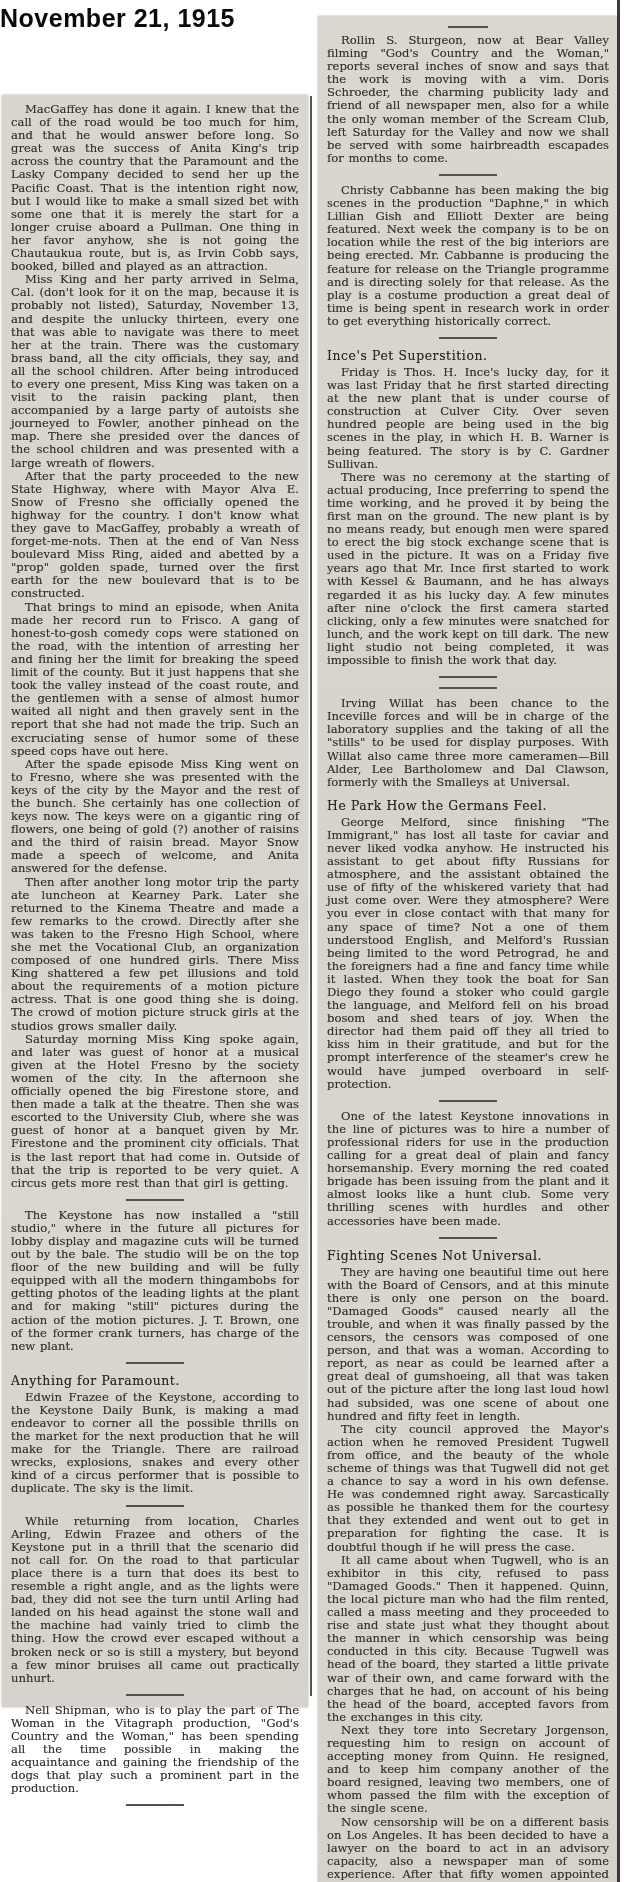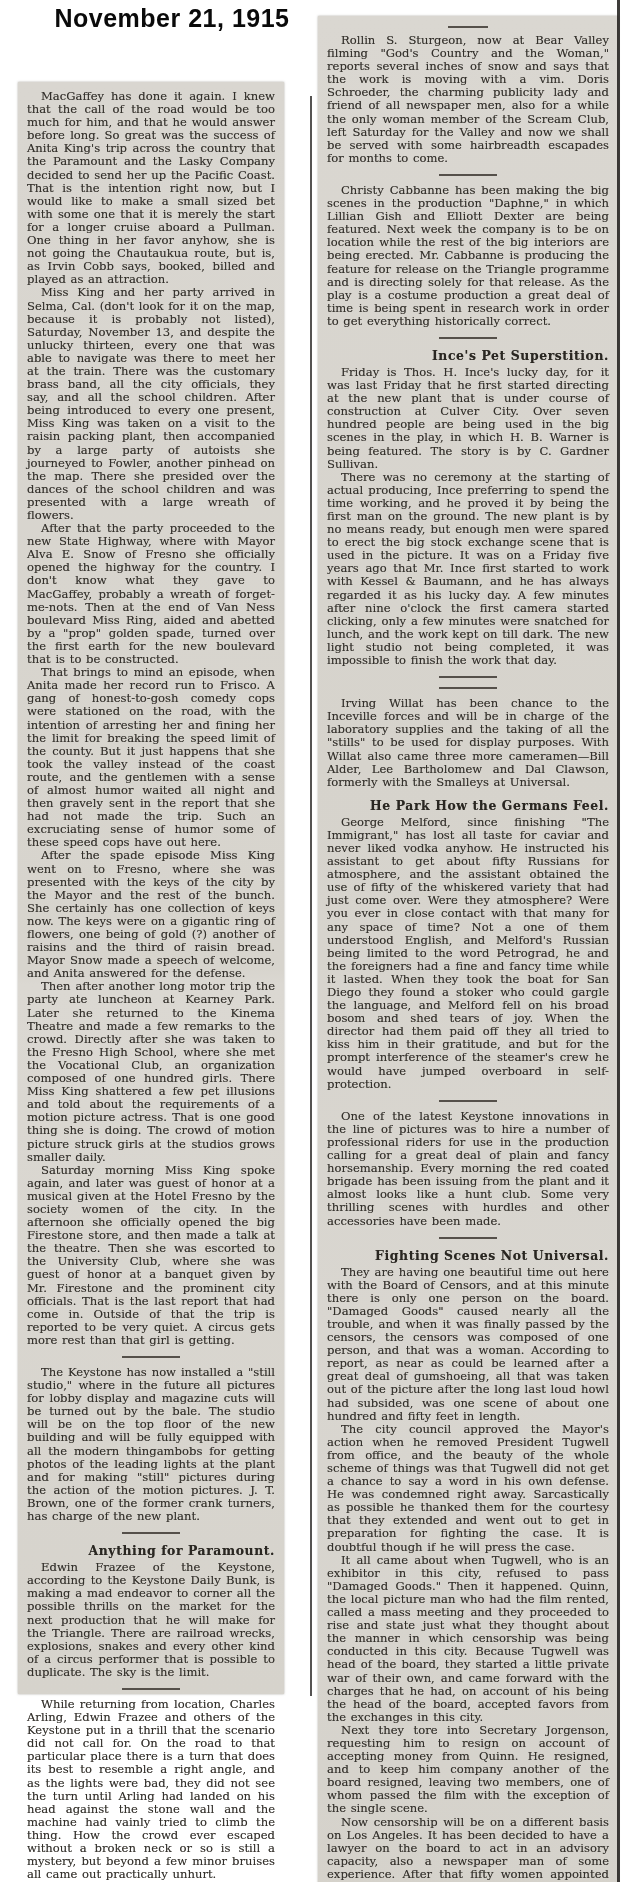--- a/index.html
+++ b/index.html
@@ -16,42 +16,40 @@
     position: relative;
     width: 624px;
     height: 1882px;
     background: #ffffff;
   }
   .date-title {
     position: absolute;
     top: 4px;
     left: 0;
     width: 344px;
-    text-align: center;
     font-family: "Liberation Sans", sans-serif;
     font-weight: 700;
     font-size: 25px;
     letter-spacing: 0.5px;
     color: #0a0a0a;
   }
   .clipping {
     position: absolute;
     background: #d8d5cf;
     box-shadow: 0 0 2px rgba(120,115,105,0.6);
     color: #322f2a;
     padding: 8px 9px 10px 9px;
     box-sizing: border-box;
   }
   .clipping.left-col {
-    top: 82px;
+    top: 95px;
     left: 2px;
-    width: 266px;
+    width: 306px;
     height: 1612px;
     background: linear-gradient(180deg, #d9d6d0 0%, #d7d4cd 55%, #dbd8d2 56%, #d6d3cc 100%);
-    margin-left: 16px;
   }
   .clipping.right-col {
     top: 16px;
     left: 318px;
     width: 300px;
     height: 1882px;
     background: linear-gradient(180deg, #dad7d1 0%, #d6d3cc 40%, #d9d6d0 70%, #d5d2cb 100%);
   }
   .para {
     margin: 0;
@@ -59,22 +57,22 @@
     line-height: 13.1px;
     text-align: justify;
     text-indent: 14px;
     color: #33302b;
     word-spacing: 1px;
     text-shadow: 0 0 0.5px rgba(50,47,42,0.45);
   }
   .headline {
     margin: 9px 0 3px 0;
     font-size: 12.4px;
-    font-weight: 700;
-    text-align: right;
+    font-weight: 400;
+    text-align: left;
     color: #2a2722;
     letter-spacing: 0.6px;
     text-shadow: 0 0 0.5px rgba(42,39,34,0.5);
   }
   .divider {
     width: 58px;
     height: 0;
     border-top: 2px solid #55504a;
     margin: 9px auto 8px auto;
   }

